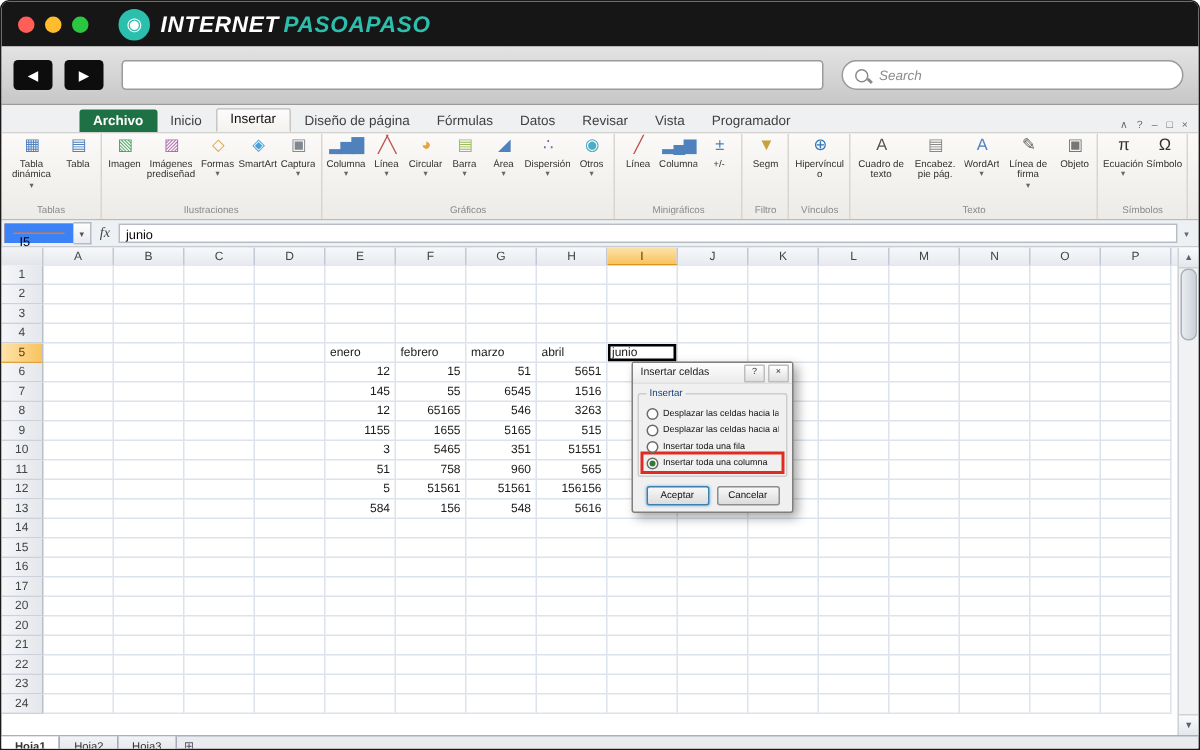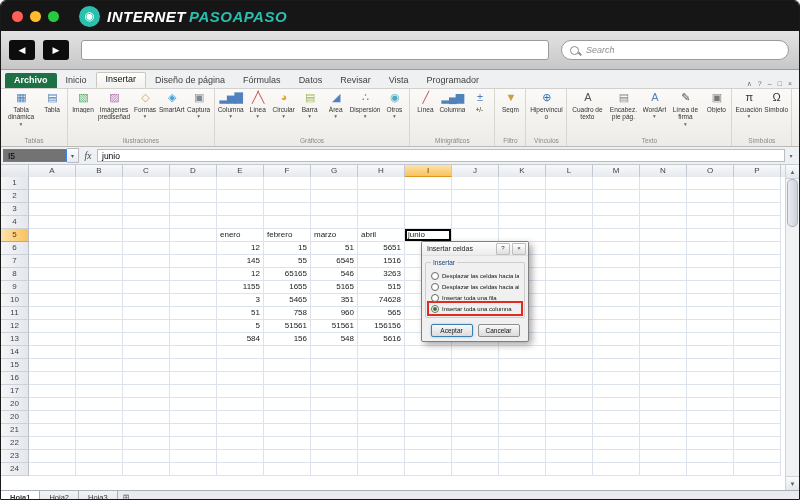--- a/index.html
+++ b/index.html
@@ -19,40 +19,40 @@
   .navbtn{width:26px;height:20px;background:#0d0d0d;color:#fff;border-radius:3px;display:flex;align-items:center;justify-content:center;font-size:9px;margin-left:8px;}
   .urlbar{flex:1;height:20px;margin:0 12px;background:#fff;border:1px solid #9a9a9a;border-radius:3px;box-sizing:border-box;font-size:10px;padding:0 6px;outline:none;}
   .searchbox{width:228px;height:20px;background:#fff;border:1px solid #9a9a9a;border-radius:10px;margin-right:10px;display:flex;align-items:center;padding:0 8px;box-sizing:border-box;gap:5px;}
   .magicon{width:7px;height:7px;border:1.5px solid #8a8a8a;border-radius:50%;position:relative;flex:0 0 auto;}
   .magicon::after{content:"";position:absolute;width:4px;height:1.5px;background:#8a8a8a;transform:rotate(45deg);right:-4px;bottom:-1px;}
   .searchbox input{border:none;outline:none;flex:1;font-size:9px;font-style:italic;color:#555;background:transparent;font-family:Liberation Sans, sans-serif;}
   .searchbox input::placeholder{color:#8d8d8d;font-style:italic;}
 
   
   .rtabbar{height:18px;background:#eef0f1;border-bottom:1px solid #d2d0cc;display:flex;align-items:flex-end;}
-  .rtablist{display:flex;align-items:flex-end;height:100%;}
+  .rtablist{display:flex;align-items:flex-end;height:100%;padding-left:48px;}
   .rtab{font-size:9px;color:#3f3f3f;padding:2px 9px 3px;cursor:default;white-space:nowrap;}
   .rtab.file{background:#1e7145;color:#fff;margin-left:4px;border-radius:2px 2px 0 0;font-weight:bold;}
   .rtab.active{background:linear-gradient(#fdfdfd,#f4f2ee);border:1px solid #c9c7c2;border-bottom:1px solid #f4f2ee;color:#111;padding:1px 9px 3px;border-radius:2px 2px 0 0;}
   .wctrls{margin-left:auto;display:flex;align-items:center;gap:6px;margin-right:7px;}
   .wc{font-size:7px;color:#6b6b6b;line-height:9px;}
 
   
   .ribbon{height:57px;background:linear-gradient(#fbfaf8,#edebe7);border-bottom:1px solid #bcbab6;display:flex;overflow:hidden;}
   .rgroup{display:flex;flex-direction:column;border-right:1px solid #d9d6d1;padding:1px 2px 0;}
   .rbtns{display:flex;flex:1;align-items:flex-start;}
   .rbtn{display:flex;flex-direction:column;align-items:center;min-width:24px;max-width:34px;padding:1px 1px 0;gap:1px;border-radius:2px;cursor:default;}
   .ricon{font-size:11px;line-height:13px;height:14px;letter-spacing:-1px;}
   .rlabel{font-size:6.5px;line-height:1.12;text-align:center;color:#333;max-height:15px;overflow:hidden;word-break:break-word;}
   .rcaret{font-size:5.5px;color:#666;line-height:5px;}
   .rgl{font-size:6.5px;color:#8a8a8a;text-align:center;padding:1px 2px 2px;white-space:nowrap;}
 
   
   .fbar{height:17px;background:#eef1f4;border-bottom:1px solid #c6cbd1;display:flex;align-items:center;padding:0 2px;gap:0;}
-  .namebox{width:64px;height:13px;background:#737373;border:1px solid #3b82f6;font-size:8.5px;line-height:13px;padding-left:4px;box-sizing:border-box;}
+  .namebox{width:46px;height:13px;background:#f97316;border:6px solid #3b82f6;font-size:8.5px;line-height:13px;padding-left:4px;box-sizing:border-box;}
   .nbdrop{width:11px;height:13px;border:1px solid #b7bcc4;border-left:none;background:linear-gradient(#fefefe,#e8eaee);font-size:6px;color:#555;display:flex;align-items:center;justify-content:center;}
   .fxbtn{width:18px;text-align:center;font-family:"Liberation Serif",serif;font-style:italic;font-size:9.5px;color:#444;}
   .fval{flex:1;height:13px;background:#fff;border:1px solid #b7bcc4;font-size:8.5px;line-height:13px;padding-left:4px;box-sizing:border-box;}
   .fexp{width:12px;text-align:center;font-size:6px;color:#667;}
 
   
   .gridarea{position:relative;height:325px;background:#e8eaed;overflow:hidden;}
   .chrow{display:flex;height:12px;background:linear-gradient(#f7f8fa,#e6e9ee);border-bottom:1px solid #aeb4bd;}
   .corner{width:28px;flex:0 0 28px;border-right:1px solid #c3c9d4;background:linear-gradient(#f2f3f5,#e2e5ea);box-sizing:border-box;}
   .ch{width:47px;flex:0 0 47px;box-sizing:border-box;border-right:1px solid #c3c9d4;font-size:8px;line-height:12px;text-align:center;color:#444;}
@@ -513,21 +513,21 @@
         </div>
         <div class="grow">
           <div class="rh">10</div>
           <div class="gcell"></div>
           <div class="gcell"></div>
           <div class="gcell"></div>
           <div class="gcell"></div>
           <div class="gcell num">3</div>
           <div class="gcell num">5465</div>
           <div class="gcell num">351</div>
-          <div class="gcell num">74628</div>
+          <div class="gcell num">51551</div>
           <div class="gcell"></div>
           <div class="gcell"></div>
           <div class="gcell"></div>
           <div class="gcell"></div>
           <div class="gcell"></div>
           <div class="gcell"></div>
           <div class="gcell"></div>
           <div class="gcell"></div>
         </div>
         <div class="grow">

